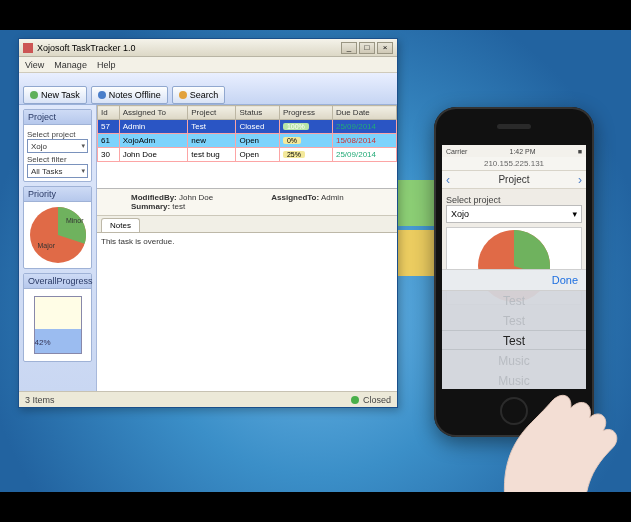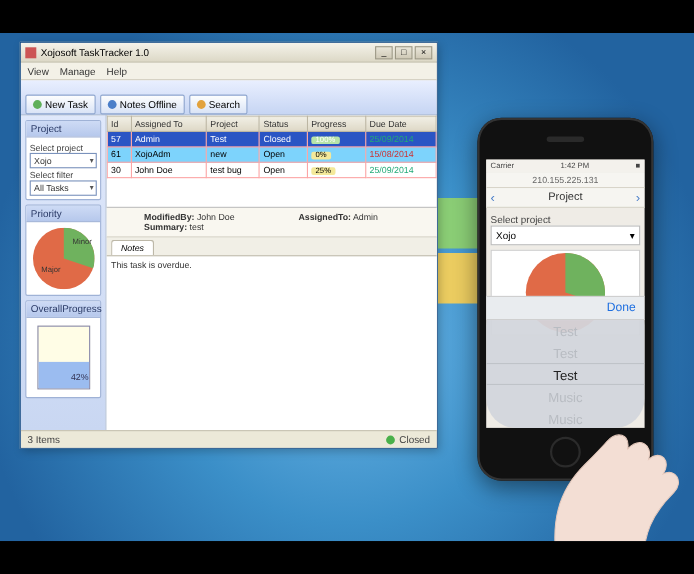--- a/index.html
+++ b/index.html
@@ -98,21 +98,21 @@
     display:flex; align-items:center; padding:0 3px; font-size:8px; position:relative;
   }
   .combo::after{content:"▾";position:absolute;right:2px;font-size:7px;color:#555;}
 
   .pie { position:relative; width:56px; height:56px; margin:2px auto; }
   .pie svg { width:100%; height:100%; }
   .pie-label { position:absolute; font-size:7px; color:#333; }
 
   .bar-outer{width:48px;height:58px;margin:4px auto;border:1px solid #88a;position:relative;background:#fffde6;}
   .bar-fill{position:absolute;bottom:0;left:0;right:0;background:#9bbcf0;}
-  .bar-txt{position:absolute;width:100%;text-align:right;bottom:6px;font-size:8px;color:#335;}
+  .bar-txt{position:absolute;width:100%;text-align:left;bottom:6px;font-size:8px;color:#335;}
 
   
   .main { flex:1; display:flex; flex-direction:column; background:#fff; min-width:0;}
   .grid {
     flex: 0 0 84px; overflow:hidden; border-bottom:1px solid #b8b8b8;
   }
   table.gridtbl { width:100%; border-collapse:collapse; font-size:8px; }
   .gridtbl th {
     background: linear-gradient(#f1efe5,#ddd7c5);
     border:1px solid #bcb6a3; padding:2px 3px; text-align:left; font-weight:normal;
@@ -124,21 +124,21 @@
   .chip{display:inline-block;padding:0 4px;border-radius:2px;font-size:7px;}
   .chip-y{background:#f4e99a;} .chip-g{background:#b7e4a8;}
   .datered{color:#c33;} .dateok{color:#2a7;}
 
   .details {
     flex:0 0 auto; padding:4px 6px; font-size:8px; color:#333;
     background:#f9f7f0; border-bottom:1px solid #ccc8ba;
     display:flex; gap:30px;
   }
   .details b{font-weight:bold;padding-left:28px;}
-  .tabstrip{height:16px;display:flex;align-items:flex-end;background:#f1efe6;padding:0 4px;font-style:italic;}
+  .tabstrip{height:16px;display:flex;align-items:flex-end;background:#f1efe6;padding:0 4px;}
   .tab{padding:2px 8px;font-size:8px;background:#fff;border:1px solid #bdb8a8;border-bottom:none;border-radius:3px 3px 0 0;}
   .notes{flex:1;background:#fff;border-top:1px solid #bdb8a8;padding:4px;font-size:8px;color:#333;}
 
   .statusbar {
     height:16px; background:#ece9d8; border-top:1px solid #c7c2b2;
     display:flex; align-items:center; justify-content:space-between;
     padding:0 6px; font-size:9px; color:#444;
   }
   .statusbar .dotg{width:8px;height:8px;border-radius:50%;background:#49b04a;margin-right:4px;}
 
@@ -163,21 +163,21 @@
   .ph-nav .back{position:absolute;left:4px;color:#4a7ec9;font-size:12px;}
   .ph-nav .fwd{position:absolute;right:4px;color:#4a7ec9;font-size:12px;}
   .ph-body{padding:4px;}
   .ph-combo{height:18px;background:#fff;border:1px solid #bbb;display:flex;align-items:center;
     padding:0 4px;font-size:9px;position:relative;}
   .ph-combo::after{content:"▾";position:absolute;right:4px;}
   .ph-piewrap{background:#fff;border:1px solid #ccc;margin-top:4px;padding:2px;display:flex;justify-content:center;}
   .ph-pie{width:92px;height:72px;}
 
   .picker-scrim{position:absolute;left:0;right:0;bottom:0;height:120px;
-    background:rgba(210,214,220,.94);border-radius:27px;}
+    background:rgba(210,214,220,.94);}
   .picker-bar{height:22px;display:flex;justify-content:flex-end;align-items:center;padding:0 8px;
     background:#e9ecef;border-top:1px solid #cfcfcf;border-bottom:1px solid #cfcfcf;}
   .picker-bar span{color:#1e6fe0;font-size:11px;}
   .wheel{height:98px;position:relative;overflow:hidden;}
   .wheel .opt{height:20px;display:flex;align-items:center;justify-content:center;font-size:12px;}
   .wheel .faded{color:#b8bcc2;}
   .wheel .focus{color:#222;font-weight:500;}
   .wheel .hl{position:absolute;left:0;right:0;top:39px;height:20px;
     border-top:1px solid #bfc3c8;border-bottom:1px solid #bfc3c8;}
 

